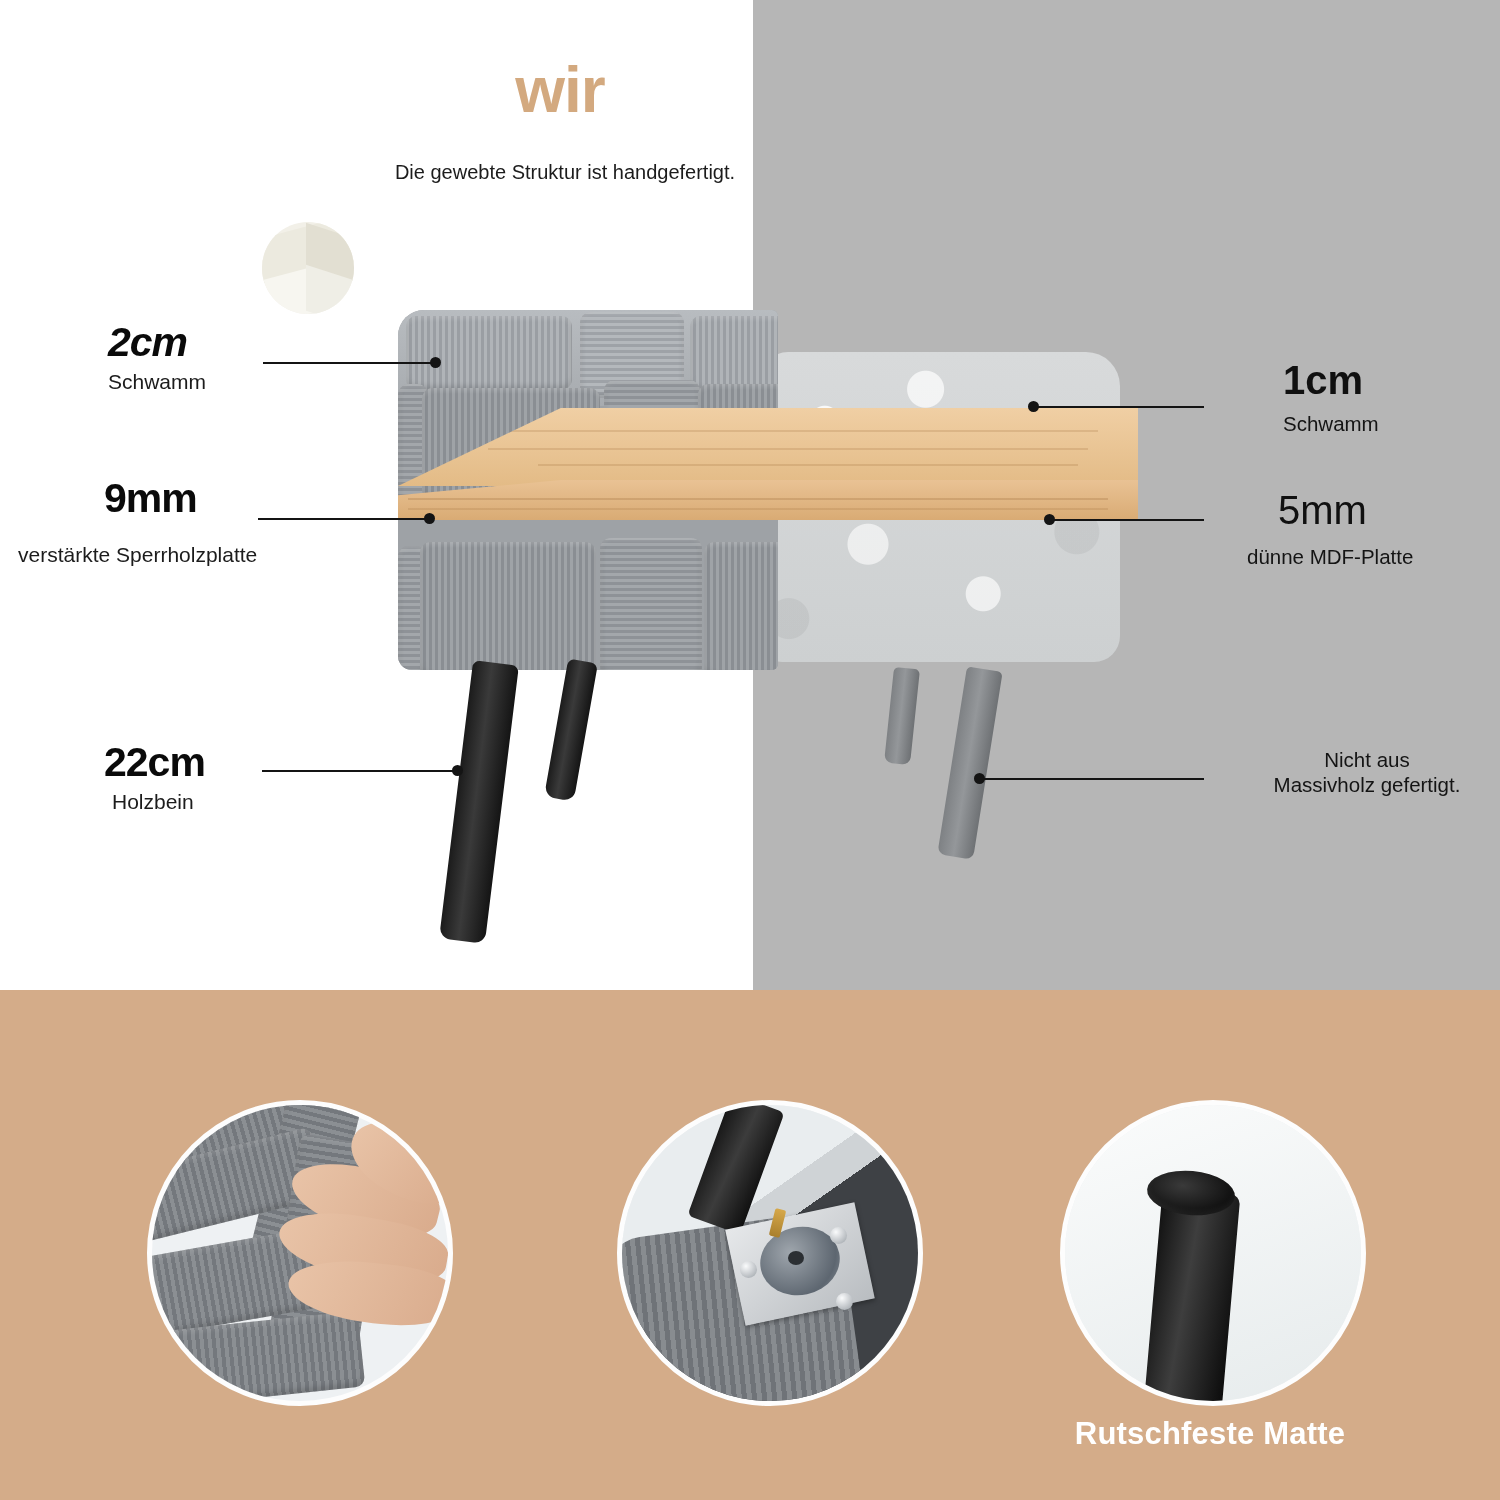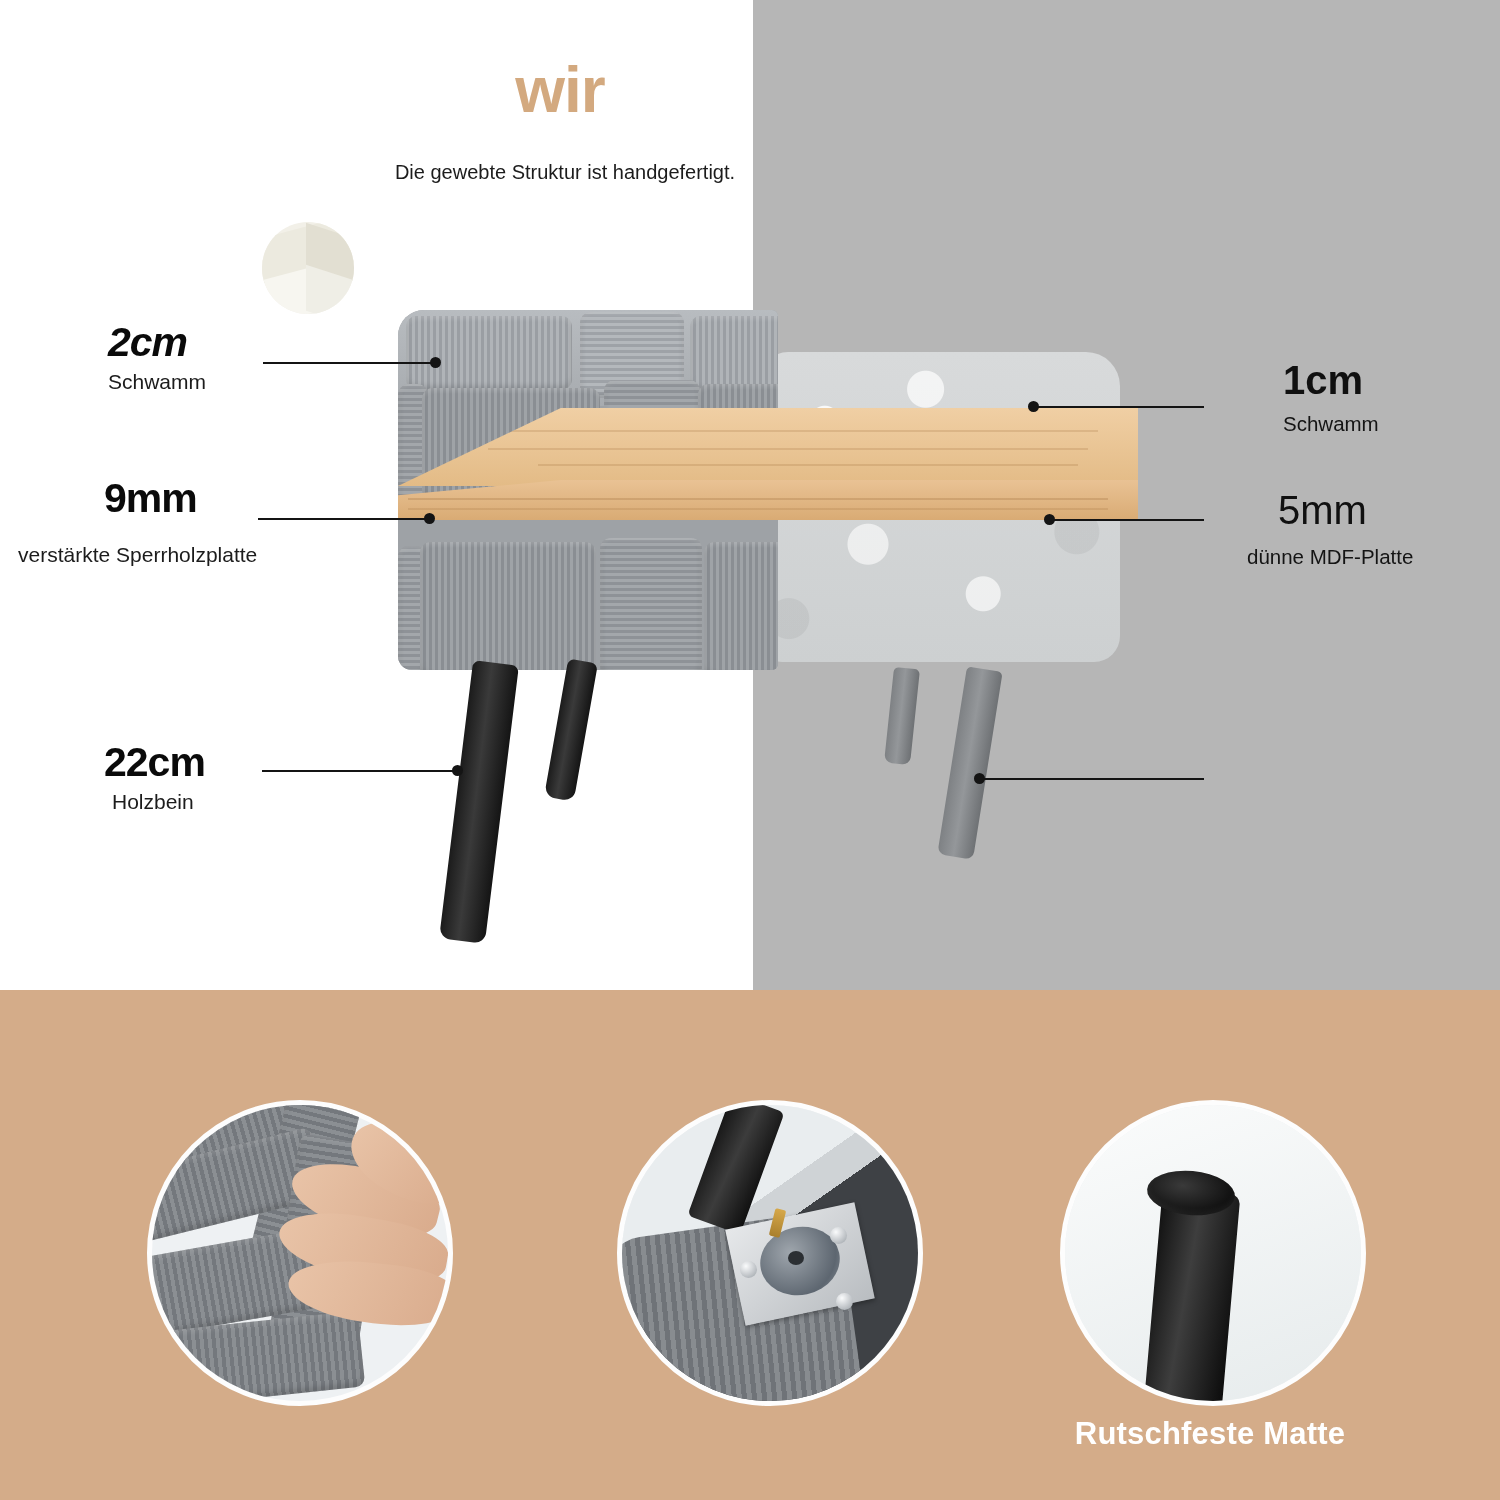--- a/index.html
+++ b/index.html
@@ -224,20 +224,24 @@
     <div class="r-num" id="r1-num">1cm</div>
     <div class="r-sub" id="r1-sub">Schwamm</div>
     <div class="lead" style="left:1036px;top:406px;width:168px;"></div>
     <div class="dot" style="left:1028px;top:401px;"></div>
 
     <div class="r-num" id="r2-num">5mm</div>
     <div class="r-sub" id="r2-sub">dünne MDF-Platte</div>
     <div class="lead" style="left:1052px;top:519px;width:152px;"></div>
     <div class="dot" style="left:1044px;top:514px;"></div>
 
+    <div class="r-sub" id="r3-sub">
+      <div>Nicht aus</div>
+      <div>Massivholz gefertigt.</div>
+    </div>
     <div class="lead" style="left:982px;top:778px;width:222px;"></div>
     <div class="dot" style="left:974px;top:773px;"></div>
   </div>
 
   <div id="bottom"></div>
 
   <div class="circ" id="c1">
     <div class="cd-strip" style="left:-30px;top:-12px;width:230px;height:60px;transform:rotate(-16deg);"></div>
     <div class="cd-strip h" style="left:120px;top:-40px;width:74px;height:200px;transform:rotate(14deg);"></div>
     <div class="cd-strip" style="left:-40px;top:46px;width:210px;height:72px;transform:rotate(-14deg);"></div>

